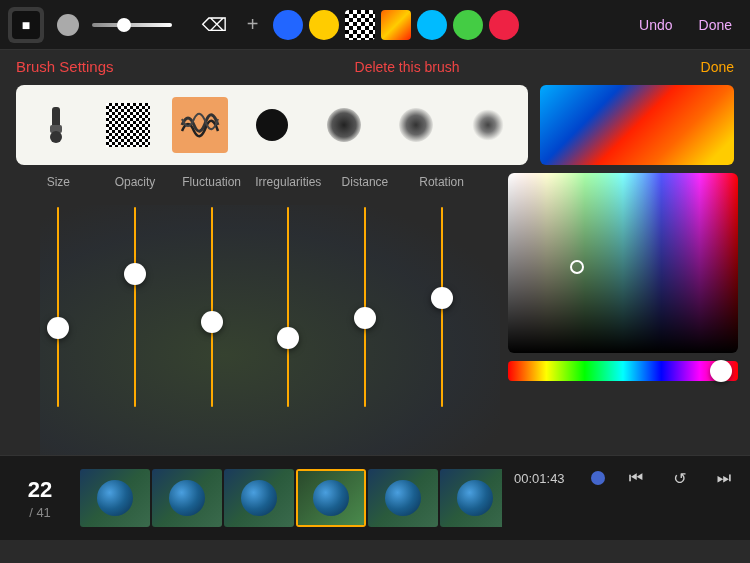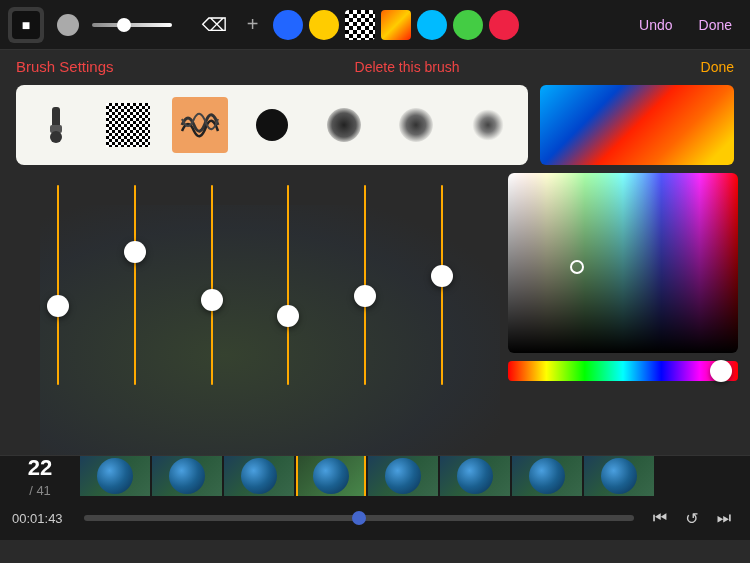--- a/index.html
+++ b/index.html
@@ -256,21 +256,21 @@
       right: 6px;
       transform: translateY(-50%);
       box-shadow: 0 2px 4px rgba(0,0,0,0.4);
     }
 
     
     #timeline {
       height: 85px;
       background: #1a1a1a;
       display: flex;
-      flex-direction: column;
+      flex-direction: row;
       border-top: 1px solid #333;
     }
     #timeline-frames {
       flex: 1;
       display: flex;
       align-items: stretch;
       overflow: hidden;
     }
     #frame-counter {
       width: 80px;
@@ -318,21 +318,21 @@
       border-radius: 50%;
       background: radial-gradient(circle at 35% 35%, #4a9fdf, #1a5f8f 50%, #0a2f4f);
       position: relative;
     }
 
     #timeline-controls {
       height: 44px;
       display: flex;
       align-items: center;
       padding: 0 12px;
-      gap: 4px;
+      gap: 16px;
     }
     .time-display {
       font-size: 13px;
       color: #ccc;
       width: 60px;
     }
     #progress-track {
       flex: 1;
       height: 6px;
       background: #444;
@@ -468,20 +468,28 @@
 
     <div id="color-preview-box">
       <div id="color-preview-img"></div>
     </div>
   </div>
 </div>
 
 <div id="main-area">
 
   <div id="sliders-area">
+    <div id="slider-labels">
+      <span class="slider-label">Size</span>
+      <span class="slider-label">Opacity</span>
+      <span class="slider-label">Fluctuation</span>
+      <span class="slider-label">Irregularities</span>
+      <span class="slider-label">Distance</span>
+      <span class="slider-label">Rotation</span>
+    </div>
     <div id="sliders-row">
 
       <div class="slider-col">
         <div class="v-slider-track">
           <div class="v-slider-thumb" style="top: 55%;"></div>
         </div>
       </div>
 
       <div class="slider-col">
         <div class="v-slider-track">

